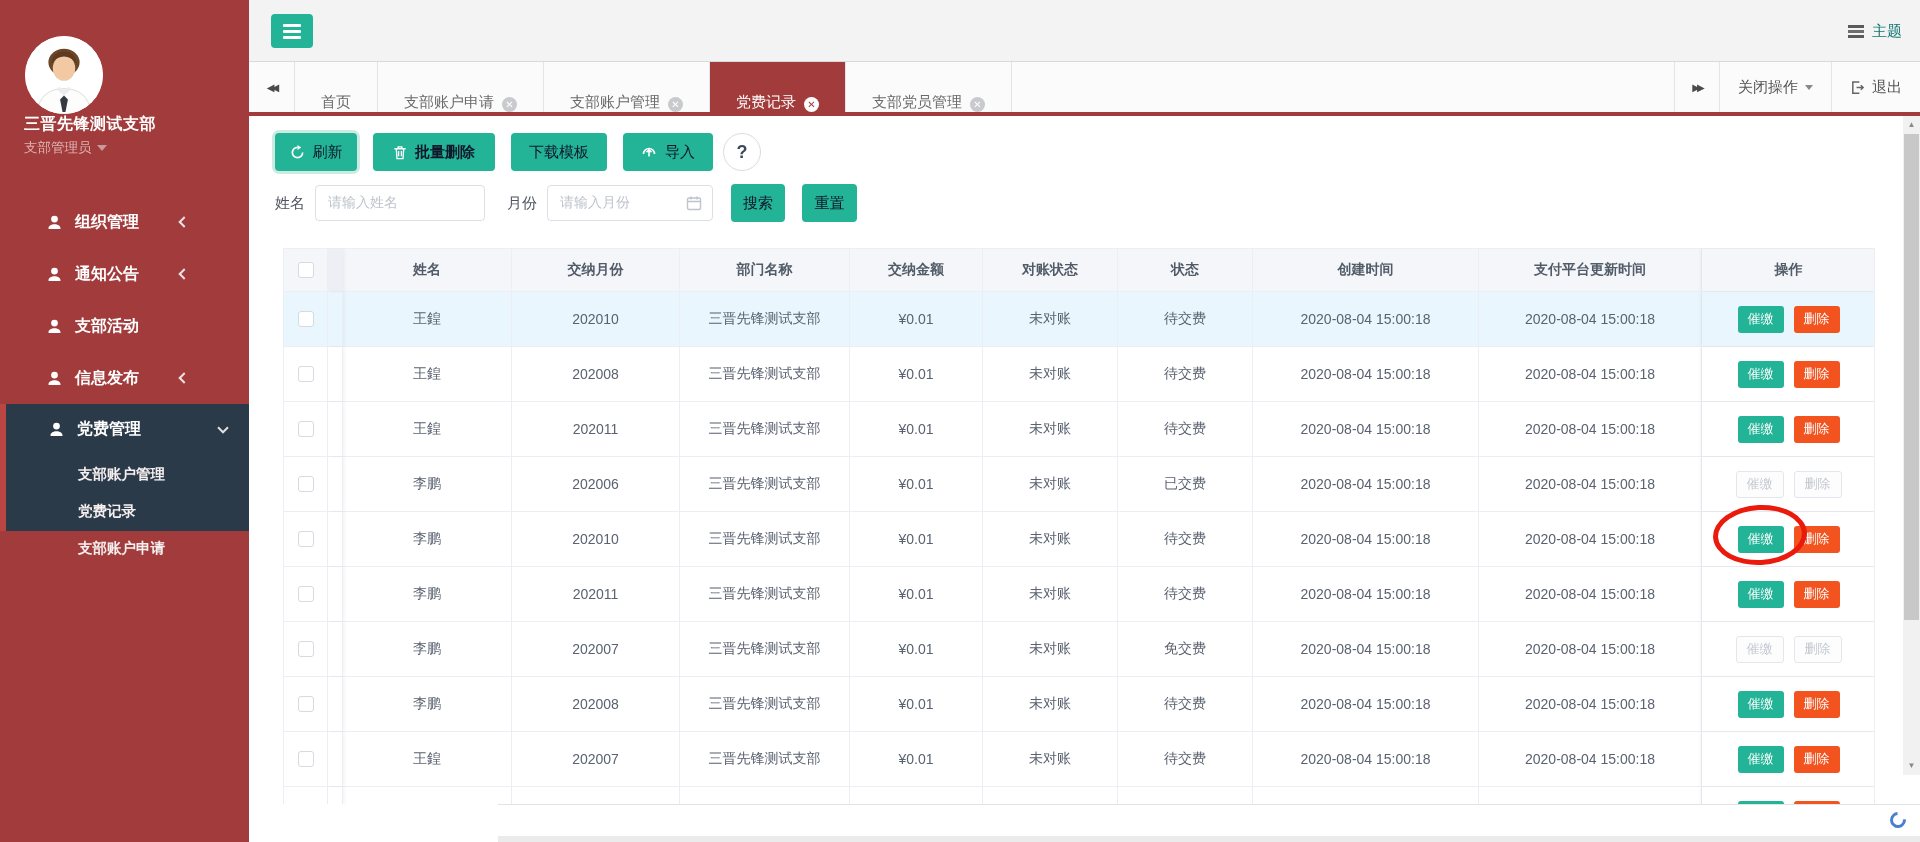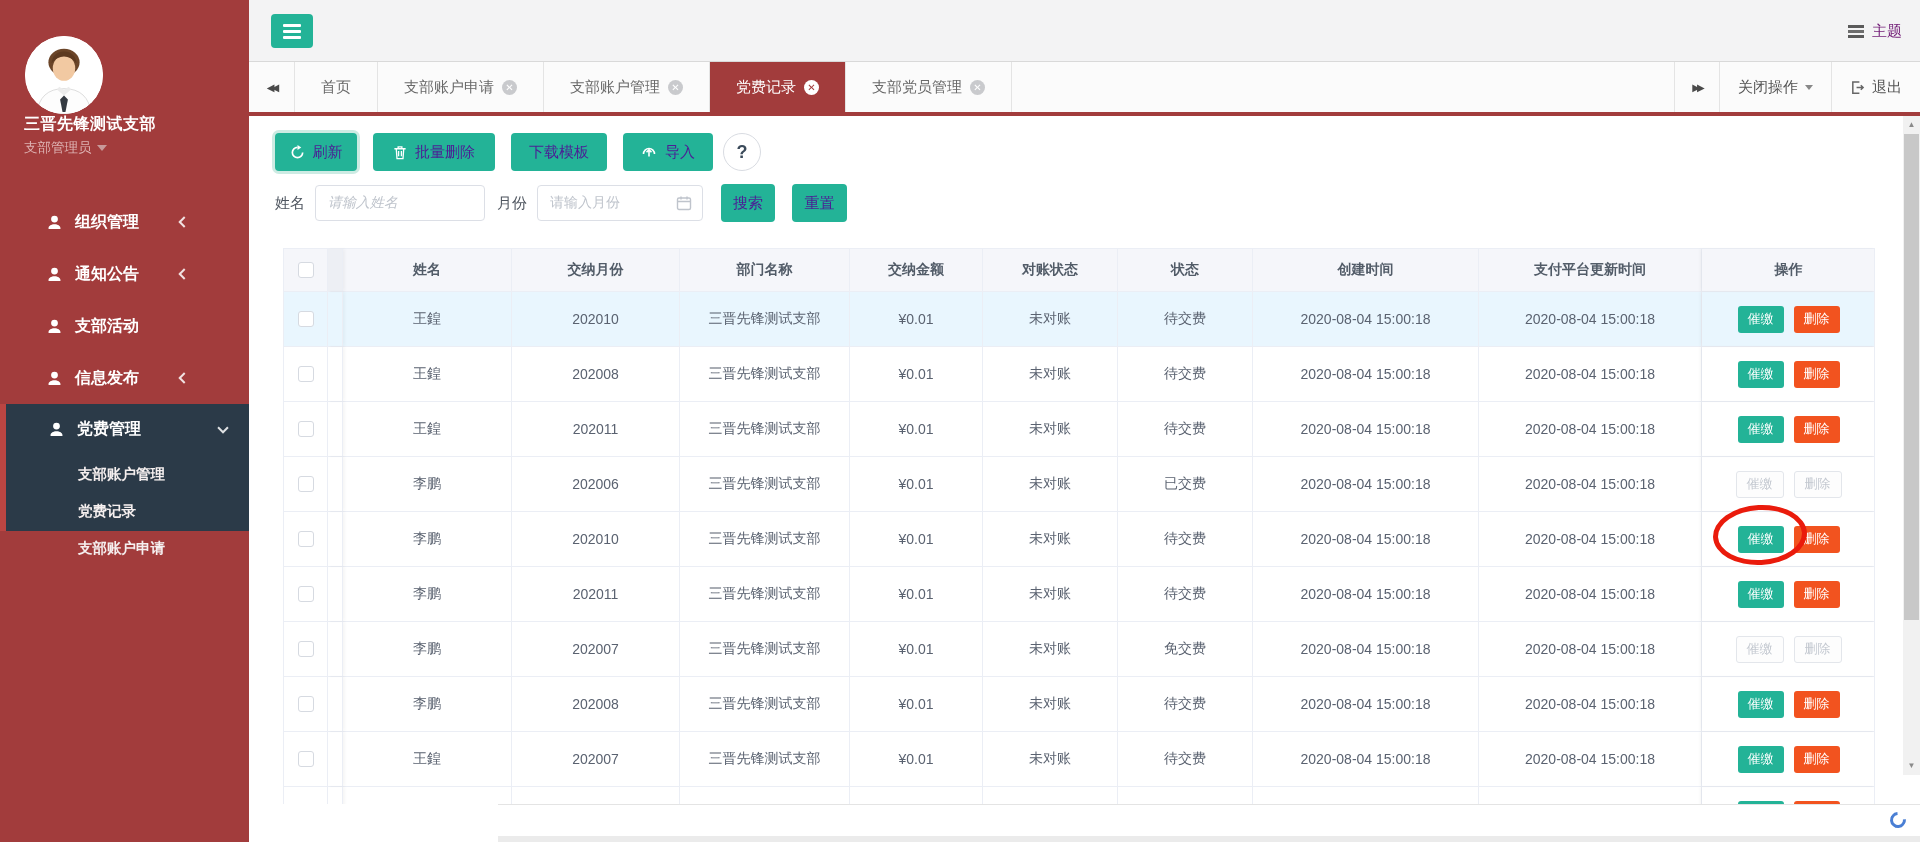--- a/index.html
+++ b/index.html
@@ -30,61 +30,61 @@
     font-weight:bold; cursor:pointer; }
 
   
   .main { position:absolute; left:249px; top:0; width:1671px; height:842px; }
   .topbar { position:absolute; left:0; top:0; width:1671px; height:62px; background:#f3f3f4;
     border-bottom:1px solid #d9d9d9; }
   .hamburger { position:absolute; left:22px; top:14px; width:42px; height:34px; background:#23b397;
     border-radius:4px; border:none; cursor:pointer; display:flex; flex-direction:column; justify-content:center; align-items:center; gap:3px;}
   .hamburger i { display:block; width:18px; height:3px; background:#fff; border-radius:1px;}
   .theme { position:absolute; right:18px; top:0; height:62px; display:flex; align-items:center; gap:8px;
-    color:#701a75; font-size:15px; cursor:pointer;}
+    color:#0f766e; font-size:15px; cursor:pointer;}
   .theme-icon { display:flex; flex-direction:column; gap:2px;}
   .theme-icon i { display:block; width:16px; height:3px; background:#5a5a5a;}
   .theme-icon i:nth-child(2){ width:16px; background:#6d6d6d;}
 
   .tabbar { position:absolute; left:0; top:62px; width:1671px; height:54px; background:#fbfbfb;
     border-bottom:4px solid #a23c3c; display:flex; }
   .tab-nav { width:46px; height:50px; display:flex; align-items:center; justify-content:center;
     border-right:1px solid #e4e4e4; color:#4a4a4a; font-size:10px; letter-spacing:-3px; cursor:pointer; }
-  .tab { height:50px; padding:0 26px; display:flex; align-items:center; gap:8px; font-size:15px;
+  .tab { height:50px; padding:0 26px; display:flex; align-items:flex-end; gap:8px; font-size:15px;
     color:#6a6a6a; border-right:1px solid #e4e4e4; cursor:pointer; white-space:nowrap; }
   .tab.active { background:#a23c3c; color:#fff; }
   .tab-close { width:15px; height:15px; border-radius:50%; background:#c9cacd; color:#fff; font-size:10px;
     line-height:15px; text-align:center; font-weight:bold;}
   .tab.active .tab-close { background:#fff; color:#a23c3c; }
   .tab-right { position:absolute; right:0; top:0; height:50px; display:flex; }
   .tr-box { height:50px; display:flex; align-items:center; justify-content:center; padding:0 18px;
     border-left:1px solid #e4e4e4; color:#555; font-size:15px; gap:7px; cursor:pointer; white-space:nowrap;}
   .caret-down { width:0; height:0; border-left:4px solid transparent; border-right:4px solid transparent;
     border-top:5px solid #888; }
 
   .content { position:absolute; left:0; top:116px; width:1671px; height:688px; background:#fff; overflow:hidden; }
 
   
-  .btn { border:none; border-radius:4px; background:#23b397; color:#4c1d95; font-size:15px; cursor:pointer;
+  .btn { border:none; border-radius:4px; background:#23b397; color:#0f172a; font-size:15px; cursor:pointer;
     height:38px; display:inline-flex; align-items:center; justify-content:center; gap:8px;
     font-family:inherit; }
   .toolbar { position:absolute; left:26px; top:17px; display:flex; align-items:center; }
   .btn-refresh { width:82px; box-shadow:0 0 0 3px #cdebe3; }
-  .btn-batch { width:122px; margin-left:16px; }
+  .btn-batch { width:122px; margin-left:16px;font-weight:bold; }
   .btn-tmpl { width:96px; margin-left:16px; }
   .btn-import { width:90px; margin-left:16px;align-items:center; }
   .btn-help { width:38px; height:38px; margin-left:10px; border-radius:50%; background:#fff;
     border:1px solid #d9dce2; color:#3b4a5a; font-size:18px; font-weight:bold; cursor:pointer;}
 
   
   .filters { position:absolute; left:26px; top:68px; height:38px; display:flex; align-items:center; font-size:15px; color:#4e555f;}
   .f-label { margin-right:10px; }
   .f-input { position:relative; height:36px; border:1px solid #dcdfe6; border-radius:4px; background:#fff;
     display:flex; align-items:center; padding:0 12px; color:#bfc4cc; font-size:14px; }
-  .f-input.name { width:170px; margin-right:12px;font-style:italic;}
+  .f-input.name { width:170px; margin-right:22px;}
   .f-input.month { width:166px; margin-right:18px;}
   .cal { position:absolute; right:10px; top:9px; width:16px; height:16px;}
   .btn-search { width:54px; }
   .btn-reset { width:55px; margin-left:17px; }
 
   
   .table { position:absolute; left:34px; top:132px; width:1592px; border:1px solid #ebeef5; border-bottom:none;
     font-size:14px; color:#5a6270; }
   .trow { display:grid; grid-template-columns:44px 15px 169px 168px 170px 133px 135px 135px 226px 223px 173px;
     border-bottom:1px solid #ebeef5; background:#fff; }

